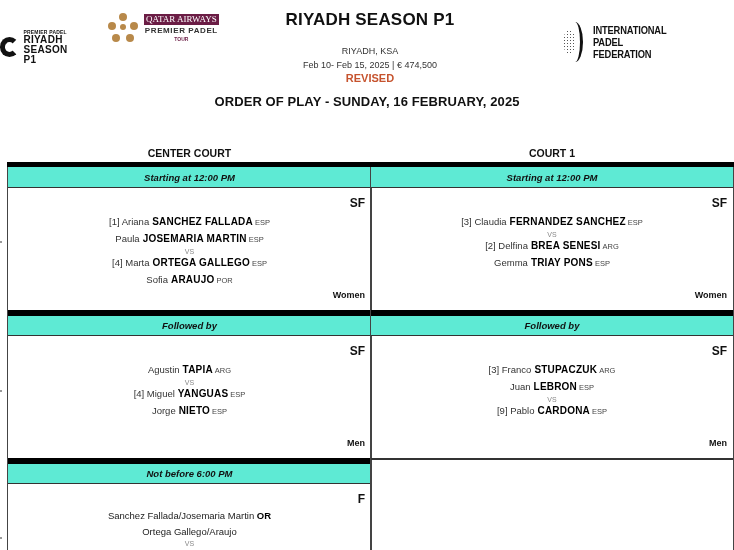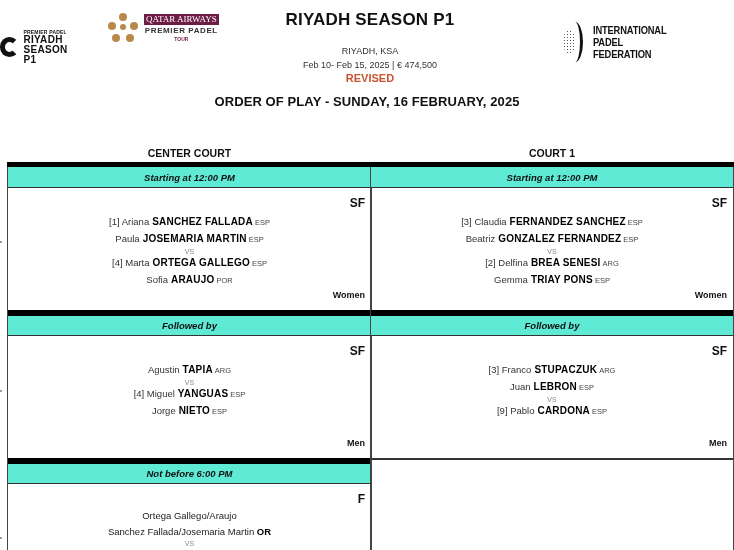--- a/index.html
+++ b/index.html
@@ -141,35 +141,34 @@
         <div class="pl"><span class="seed">[4]</span> <span class="first">Miguel</span><span class="last">YANGUAS</span><span class="nat">ESP</span></div>
         <div class="pl"><span class="first">Jorge</span><span class="last">NIETO</span><span class="nat">ESP</span></div>
       </div>
       <span class="category">Men</span>
     </div>
 
     <div class="slot-head sep">Not before 6:00 PM</div>
     <div class="match">
       <span class="round">F</span>
       <div class="players" style="top:24px;">
+        <div class="final-line"><span>Sanchez Fallada/Josemaria Martin</span> <b>OR</b></div>
         <div class="final-line"><span>Ortega Gallego/Araujo</span></div>
-        <div class="final-line"><span>Sanchez Fallada/Josemaria Martin</span> <b>OR</b></div>
         <div class="vs">VS</div>
         <div class="final-line"><span>Fernandez Sanchez/Gonzalez Fernandez</span> <b>OR</b></div>
       </div>
     </div>
   </div>
 
   <div class="col right">
     <div class="slot-head">Starting at 12:00 PM</div>
     <div class="match">
       <span class="round">SF</span>
       <div class="players">
         <div class="pl"><span class="seed">[3]</span> <span class="first">Claudia</span><span class="last">FERNANDEZ SANCHEZ</span><span class="nat">ESP</span></div>
-        <div class="pl"><span class="first">Beatriz</span><span class="last">GONZALEZ FERNANDEZ</span><span class="nat">ESP</span></div>
         <div class="vs">VS</div>
         <div class="pl"><span class="seed">[2]</span> <span class="first">Delfina</span><span class="last">BREA SENESI</span><span class="nat">ARG</span></div>
         <div class="pl"><span class="first">Gemma</span><span class="last">TRIAY PONS</span><span class="nat">ESP</span></div>
       </div>
       <span class="category">Women</span>
     </div>
 
     <div class="slot-head sep">Followed by</div>
     <div class="match">
       <span class="round">SF</span>

